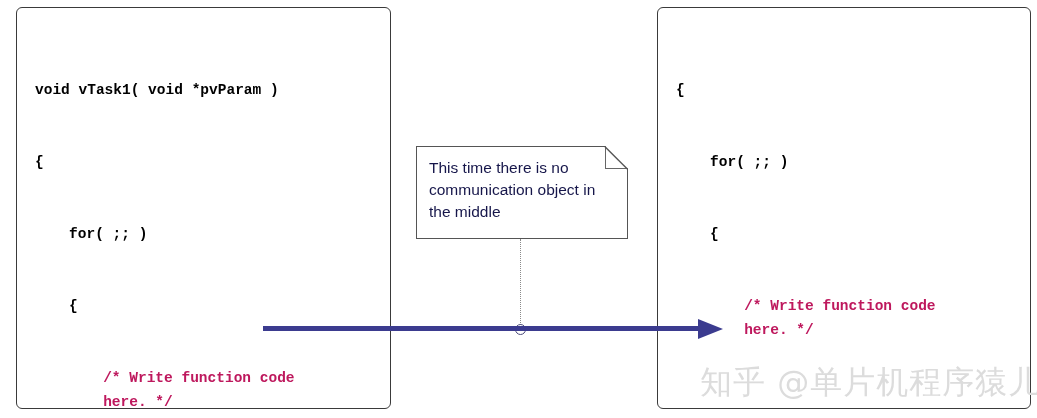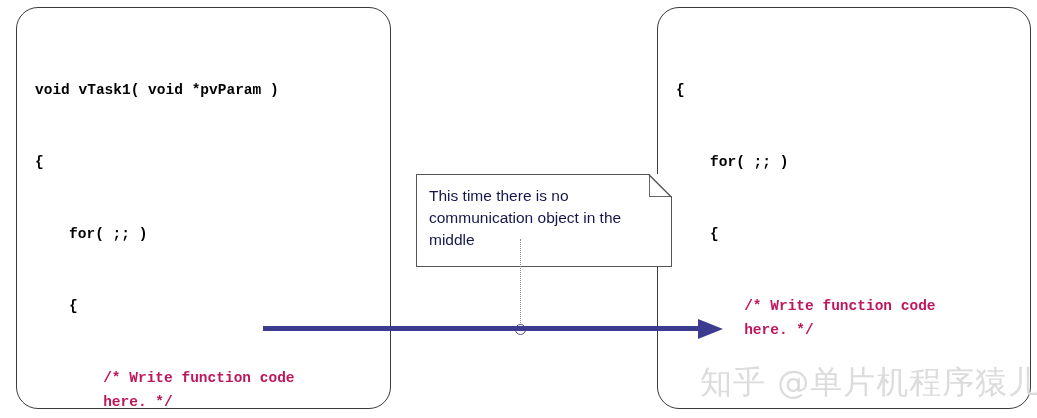--- a/index.html
+++ b/index.html
@@ -14,21 +14,21 @@
     background: #ffffff;
     overflow: hidden;
     font-family: "Liberation Sans", sans-serif;
   }
 
   
   .task-box {
     position: absolute;
     box-sizing: border-box;
     border: 1.6px solid #3a3a3a;
-    border-radius: 22px;
+    border-radius: 6px;
     background: #ffffff;
   }
   #task1-box { left: 16px;  top: 7px; width: 375px; height: 402px; }
   #task2-box { left: 657px; top: 7px; width: 374px; height: 402px; }
 
   .code {
     position: absolute;
     left: 18px;
     top: 22px;
     right: 10px;
@@ -42,23 +42,22 @@
   .code .cmt { color: #be185d; }
   .code .ind1 { display: block; padding-left: 2.35em; }
   .code .ind2 { display: block; padding-left: 4.7em; }
   .code .ind0 { display: block; }
 
   
   #note-box {
     position: absolute;
     left: 416px;
     top: 146px;
-    width: 256px;
+    width: 212px;
     height: 93px;
-    margin-top: 28px;
   }
   #note-shape {
     position: absolute;
     inset: 0;
     background: #ffffff;
     border: 1.4px solid #555555;
     box-sizing: border-box;
     clip-path: polygon(0 0, calc(100% - 22px) 0, 100% 22px, 100% 100%, 0 100%);
   }
   #note-fold {

